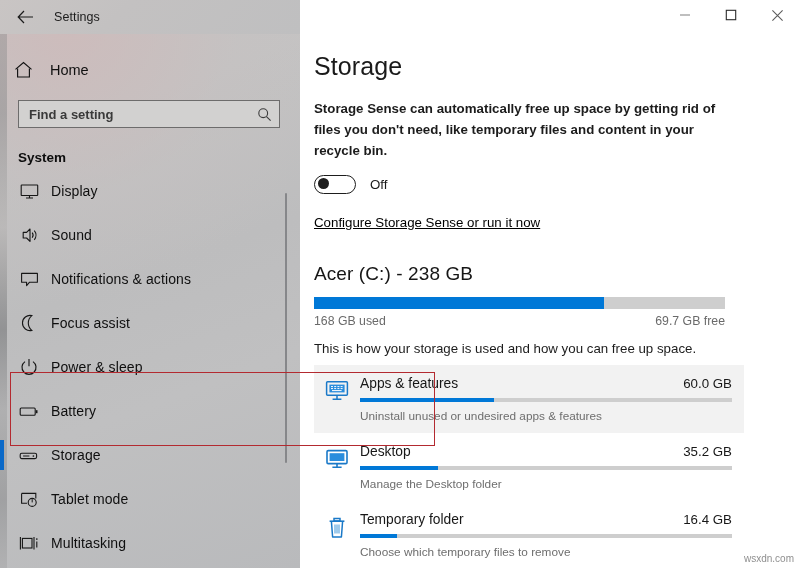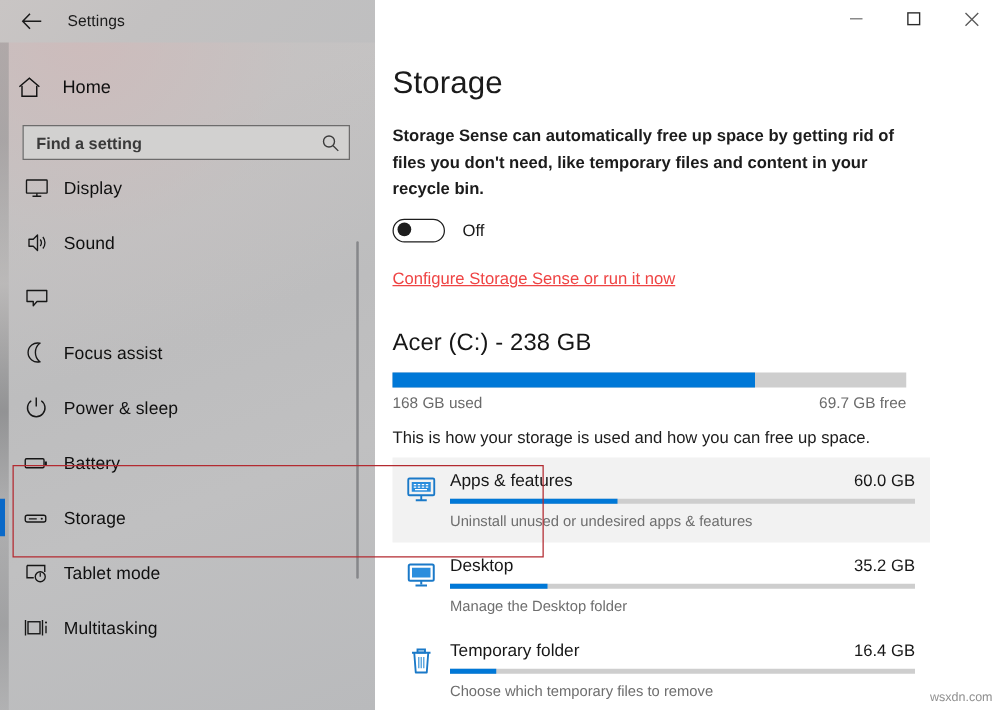--- a/index.html
+++ b/index.html
@@ -216,21 +216,21 @@
   .toggle-label {
     margin-left: 14px;
     font-size: 13.3px;
     color: #1a1a1a;
   }
 
   .link {
     display: inline-block;
     margin-top: 21px;
     font-size: 13.3px;
-    color: #ef4444;
+    color: #000000;
     cursor: default;
   }
 
   .drive-title {
     margin-top: 32px;
     font-size: 19px;
     color: #161616;
     letter-spacing: .1px;
   }
 
@@ -381,20 +381,21 @@
     <div class="search-wrap">
       <input type="text" placeholder="Find a setting" style="">
       <span class="search-ico">
         <svg width="15" height="15" viewBox="0 0 15 15">
           <circle cx="6.2" cy="6.2" r="4.4" fill="none" stroke="#3b3b3b" stroke-width="1.1"></circle>
           <path d="M9.5 9.6 L13.6 13.7" stroke="#3b3b3b" stroke-width="1.1"></path>
         </svg>
       </span>
     </div>
 
+    <div class="sect-title">System</div>
 
     <div id="navlist">
 
       <div class="nav-item">
 
         <span class="ico">
           <svg width="19" height="17" viewBox="0 0 19 17">
             <rect x="1.2" y="2" width="16.5" height="10.5" rx="0.6" fill="none" stroke="#161616" stroke-width="1.1"></rect>
             <path d="M9.5 12.6 V15 M6 15 H13" stroke="#161616" stroke-width="1.1"></path>
           </svg>
@@ -414,20 +415,21 @@
         <span class="lbl">Sound</span>
       </div>
 
       <div class="nav-item">
 
         <span class="ico">
           <svg width="19" height="17" viewBox="0 0 19 17">
             <path d="M1.6 2.4 H17.4 V11.2 H9.6 L6.6 14.6 V11.2 H1.6 Z" fill="none" stroke="#161616" stroke-width="1.1" stroke-linejoin="round"></path>
           </svg>
         </span>
+        <span class="lbl">Notifications &amp; actions</span>
       </div>
 
       <div class="nav-item">
 
         <span class="ico">
           <svg width="18" height="18" viewBox="0 0 18 18">
             <path d="M11.8 1.6 A7.6 7.6 0 1 0 11.8 16.4 A9.6 9.6 0 0 1 11.8 1.6 Z" fill="none" stroke="#161616" stroke-width="1.1"></path>
           </svg>
         </span>
         <span class="lbl">Focus assist</span>

